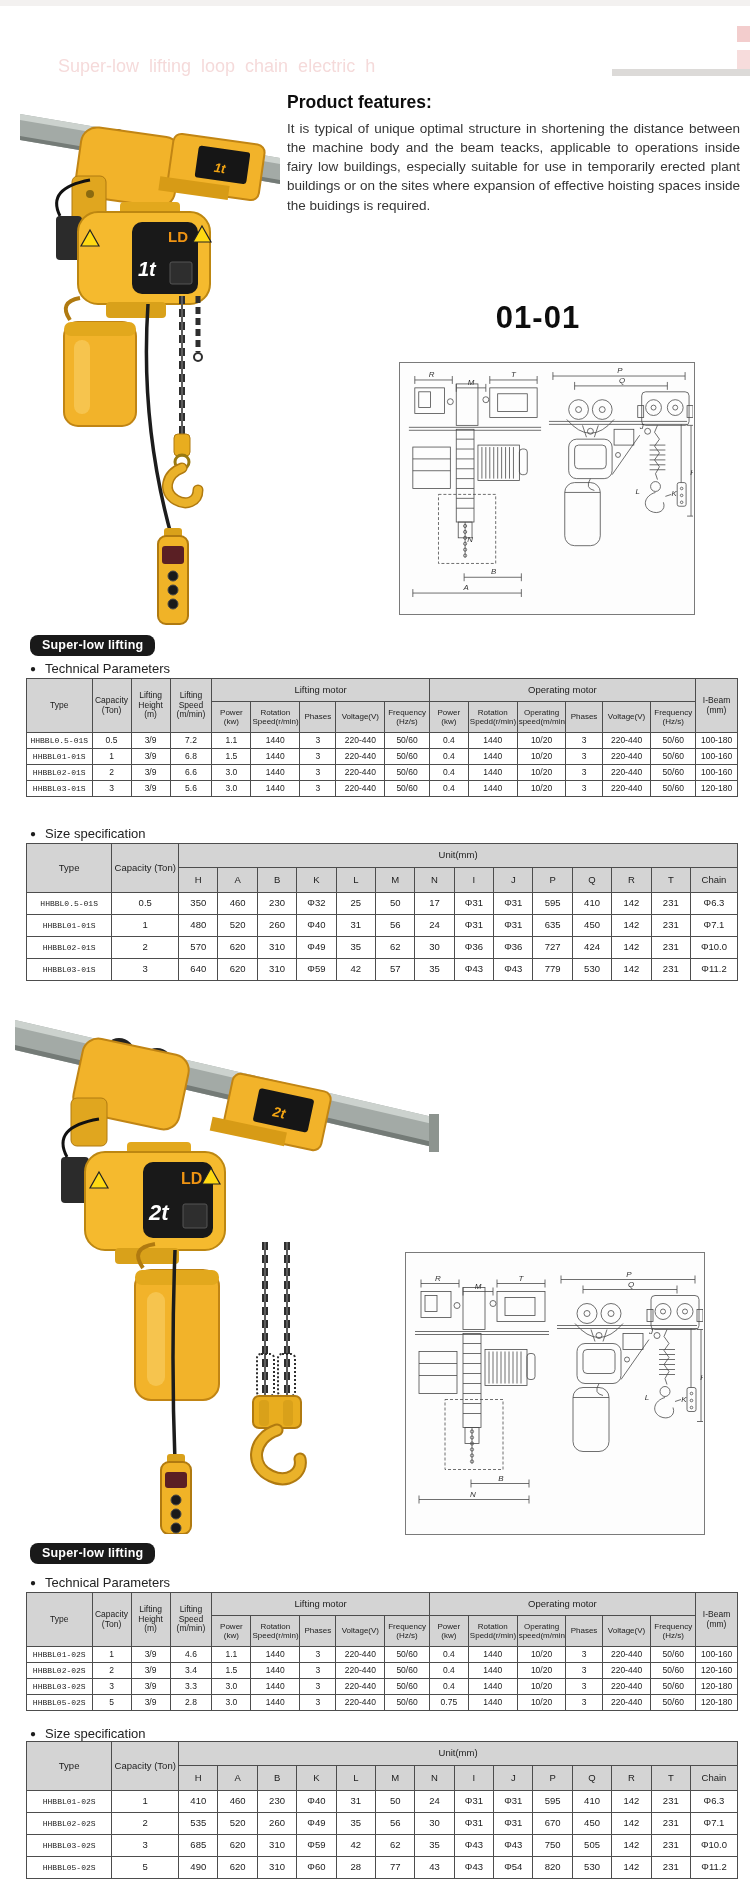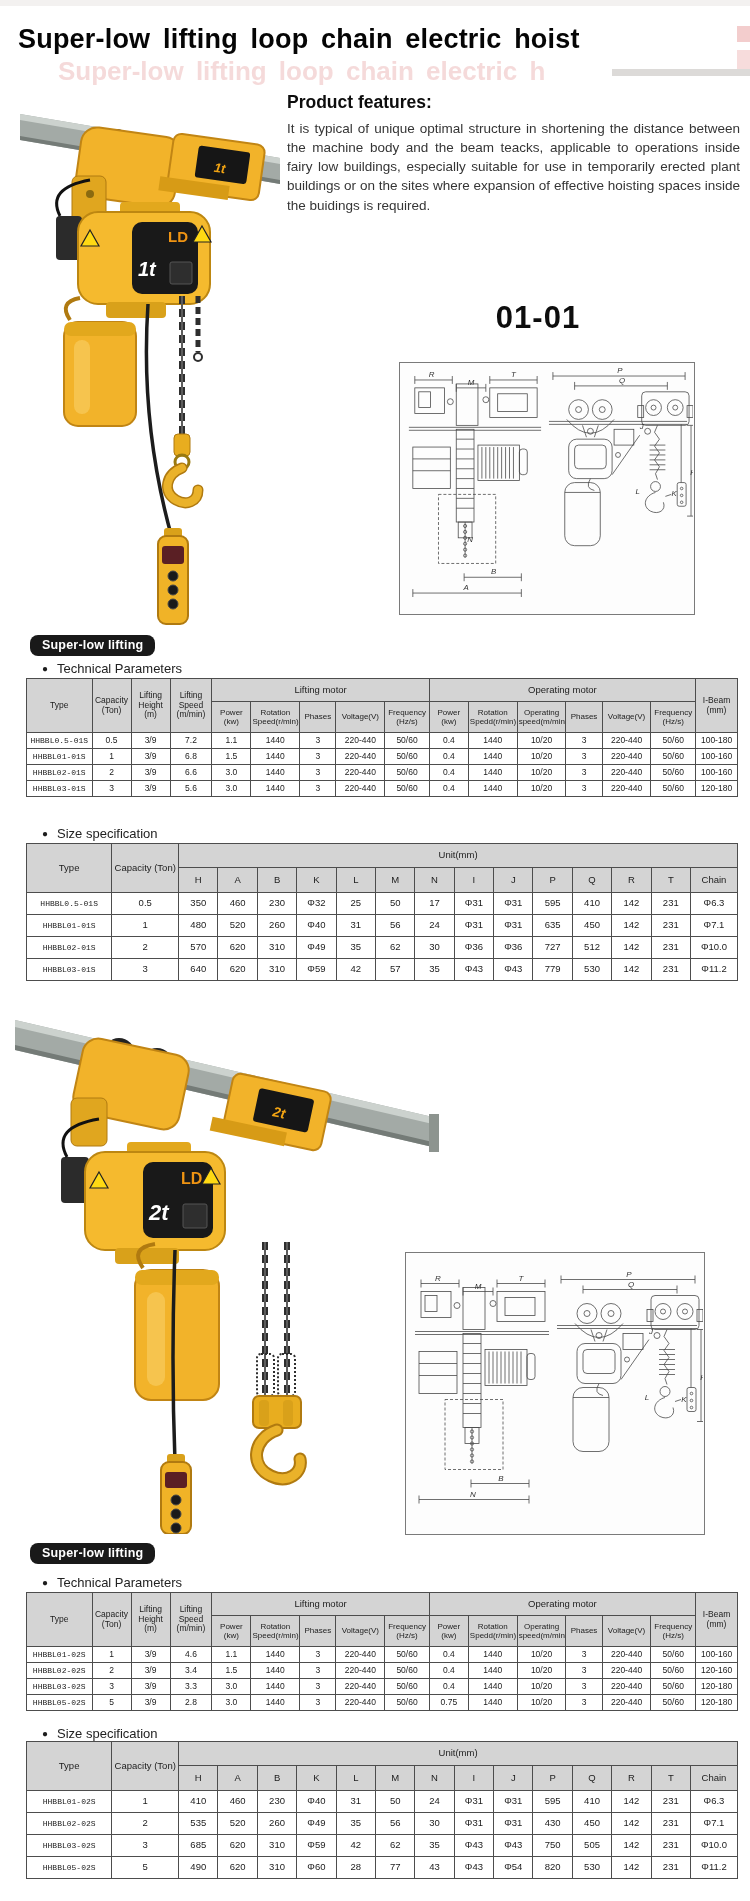--- a/index.html
+++ b/index.html
@@ -9,21 +9,21 @@
 
   
   .strip-top{left:0;top:0;width:750px;height:6px;background:#f3f1f0;}
   .mark-a{right:0;top:26px;width:13px;height:16px;background:#f3cdcd;}
   .mark-b{right:0;top:50px;width:13px;height:26px;background:#f7dcdc;}
   .mark-c{left:612px;top:69px;width:138px;height:7px;background:#dcdad8;}
 
   
   .main-title{left:18px;top:24px;font-size:27px;font-weight:bold;letter-spacing:0.2px;
               word-spacing:5px;color:#050505;white-space:nowrap;}
-  .ghost-title{left:58px;top:56px;font-size:26px;font-weight:bold;word-spacing:5px;
+  .ghost-title{left:58px;top:56px;font-size:18px;font-weight:normal;word-spacing:5px;
                color:#edbcbc;opacity:.55;white-space:nowrap;width:635px;overflow:hidden;}
 
   .feat-head{left:287px;top:92px;font-size:17.5px;font-weight:bold;color:#0d0d0d;}
   .feat-body{left:287px;top:119px;width:453px;font-size:13.5px;line-height:1.42;
              text-align:justify;color:#353535;}
 
   .model-no{font-size:31px;font-weight:bold;letter-spacing:1px;color:#0d0d0d;text-align:center;}
   #model1{left:392px;top:300px;width:292px;}
   #model2{left:468px;top:1261px;width:218px;}
 
@@ -31,21 +31,21 @@
   #drawbox1{left:399px;top:362px;width:294px;height:251px;}
   #drawbox2{left:405px;top:1252px;width:298px;height:281px;}
   .drawbox svg{display:block;margin:0 auto;}
   .dw-label{font-size:8px;font-style:italic;fill:#333;stroke:none;}
 
   .badge{background:#191919;color:#ffffff;font-size:12.5px;font-weight:bold;
          letter-spacing:.2px;border-radius:8px;padding:3px 12px 4px 12px;white-space:nowrap;}
   #badge1{left:30px;top:635px;}
   #badge2{left:30px;top:1543px;}
 
-  .sec-label{font-size:13px;color:#222;margin-left:12px;}
+  .sec-label{font-size:13px;color:#222;}
   .sec-label .dot{font-size:10px;margin-right:9px;color:#1c1c1c;vertical-align:1px;}
   #techlab1{left:30px;top:661px;}
   #sizelab1{left:30px;top:826px;}
   #techlab2{left:30px;top:1575px;}
   #sizelab2{left:30px;top:1726px;}
 
   table.spec{border-collapse:collapse;table-layout:fixed;width:712px;background:#fff;}
   table.spec th,table.spec td{border:1px solid #4d4d4d;text-align:center;vertical-align:middle;
       padding:0 1px;line-height:1.15;overflow:hidden;}
   table.spec th{background:#d4d4d4;font-weight:normal;color:#1c1c1c;}
@@ -70,21 +70,20 @@
 </head>
 <body>
 
 <div class="page">
 
   <div class="abs strip-top"></div>
   <div class="abs mark-a"></div>
   <div class="abs mark-b"></div>
   <div class="abs mark-c"></div>
 
-  <div class="abs main-title">Super-low lifting loop chain electric hoist</div>
   <div class="abs ghost-title">Super-low lifting loop chain electric h</div>
 
   <div class="abs" id="photo1">
     <svg width="260" height="546" viewBox="0 0 260 546">
       <g>
         <polygon points="0,30 260,74 260,100 0,56" fill="#a3aaa6"></polygon>
         <polygon points="0,30 260,74 260,80 0,36" fill="#ccd2ce"></polygon>
         <polygon points="0,52 260,96 260,100 0,56" fill="#747b77"></polygon>
       </g>
       <g>
@@ -495,21 +494,21 @@
           <td>570</td>
           <td>620</td>
           <td>310</td>
           <td>Φ49</td>
           <td>35</td>
           <td>62</td>
           <td>30</td>
           <td>Φ36</td>
           <td>Φ36</td>
           <td>727</td>
-          <td>512</td>
+          <td>424</td>
           <td>142</td>
           <td>231</td>
           <td>Φ10.0</td>
         </tr>
         <tr>
           <td>HHBBL03-01S</td>
           <td>3</td>
           <td>640</td>
           <td>620</td>
           <td>310</td>
@@ -921,21 +920,21 @@
           <td>2</td>
           <td>535</td>
           <td>520</td>
           <td>260</td>
           <td>Φ49</td>
           <td>35</td>
           <td>56</td>
           <td>30</td>
           <td>Φ31</td>
           <td>Φ31</td>
-          <td>430</td>
+          <td>670</td>
           <td>450</td>
           <td>142</td>
           <td>231</td>
           <td>Φ7.1</td>
         </tr>
         <tr>
           <td>HHBBL03-02S</td>
           <td>3</td>
           <td>685</td>
           <td>620</td>

